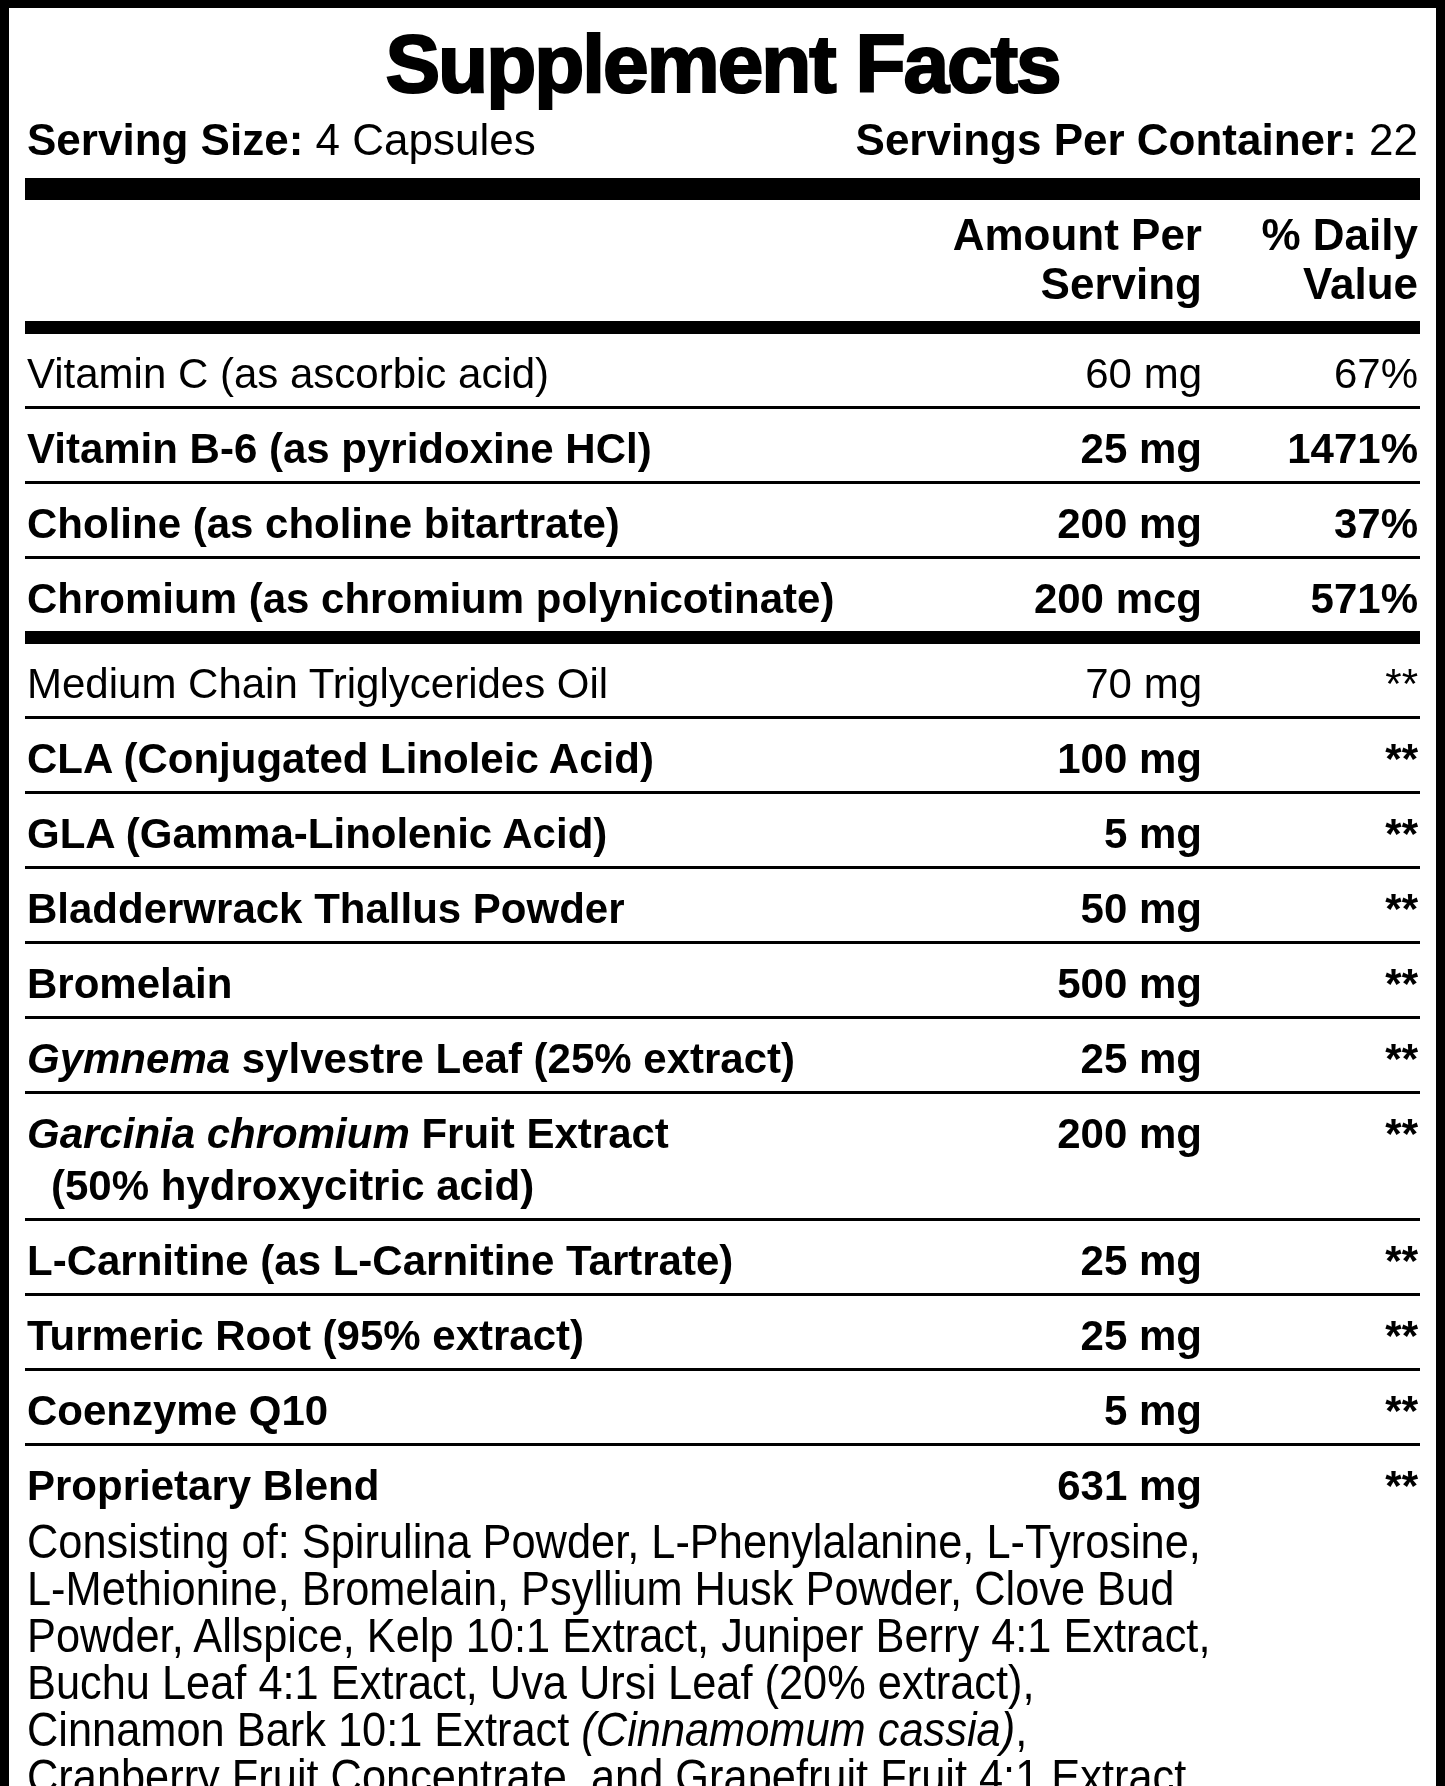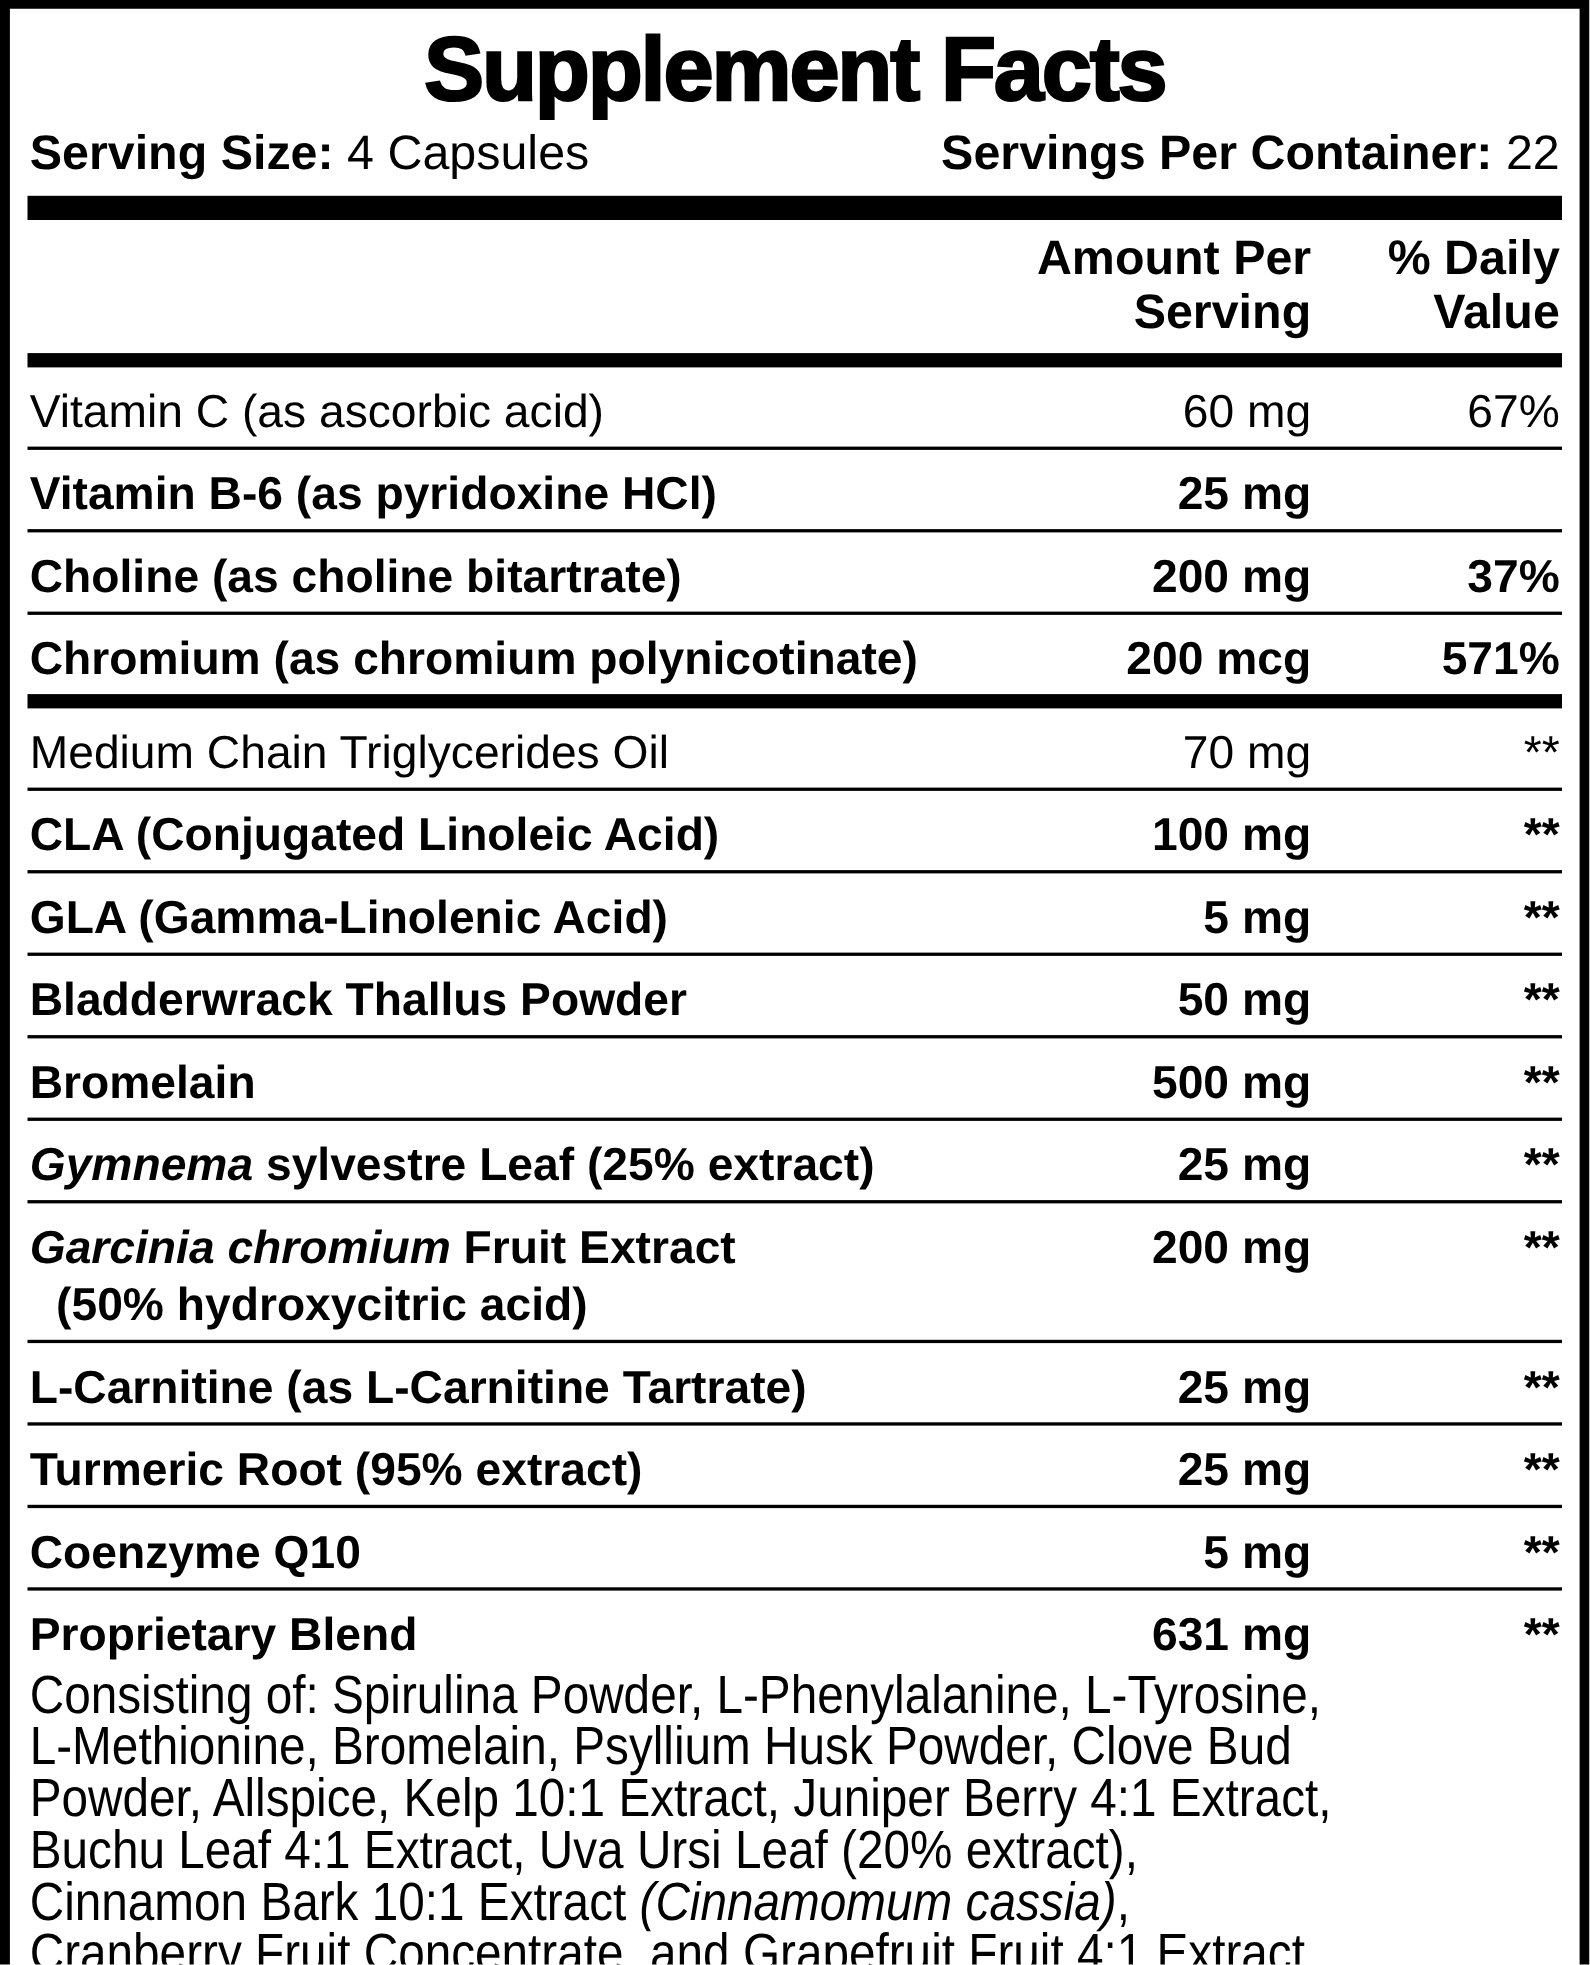--- a/index.html
+++ b/index.html
@@ -48,21 +48,21 @@
   .bold { font-weight: bold; }
   .bar {
     background: #000000;
     width: 100%;
   }
   .bar-thick { height: 22px; }
   .bar-mid   { height: 13px; }
   .grid-cols {
     display: grid;
     grid-template-columns: minmax(0,1fr) max-content 200px;
-    column-gap: 26px;
+    column-gap: 16px;
   }
   .head-row {
     font-weight: bold;
     font-size: 44px;
     line-height: 49px;
     padding: 10px 2px 13px 2px;
   }
   .head-amount, .head-dv { text-align: right; white-space: nowrap; }
   .rows { }
   .nrow {
@@ -135,20 +135,21 @@
 
     <div class="rows" id="rows">
         <div class="nrow grid-cols">
           <div class="name"><span>Vitamin C (as ascorbic acid)</span></div>
           <div class="amt">60 mg</div>
           <div class="dv">67%</div>
         </div>
         <div class="nrow grid-cols sep">
           <div class="name"><span>Vitamin B-6 (as pyridoxine HCl)</span></div>
           <div class="amt">25 mg</div>
+          <div class="dv">1471%</div>
         </div>
         <div class="nrow grid-cols sep">
           <div class="name"><span>Choline (as choline bitartrate)</span></div>
           <div class="amt">200 mg</div>
           <div class="dv">37%</div>
         </div>
         <div class="nrow grid-cols sep">
           <div class="name"><span>Chromium (as chromium polynicotinate)</span></div>
           <div class="amt">200 mcg</div>
           <div class="dv">571%</div>

